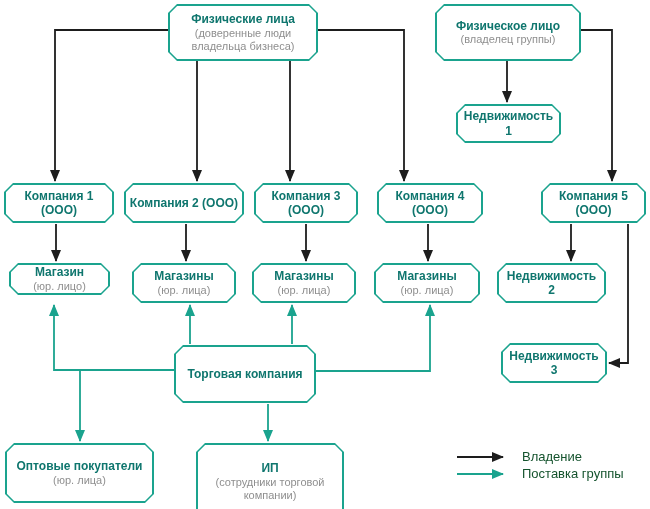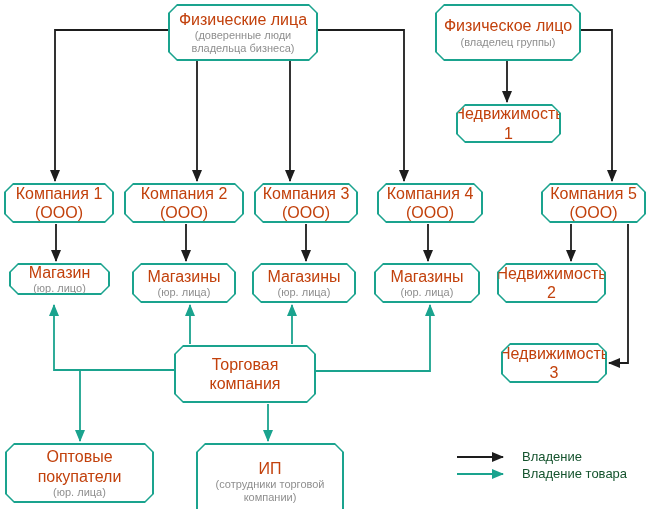--- a/index.html
+++ b/index.html
@@ -13,21 +13,21 @@
     clip-path:polygon(9px 0,calc(100% - 9px) 0,100% 9px,100% calc(100% - 9px),
       calc(100% - 9px) 100%,9px 100%,0 calc(100% - 9px),0 9px);
   }
   .node .inner{
     position:absolute;inset:1.6px;background:#ffffff;
     clip-path:polygon(8px 0,calc(100% - 8px) 0,100% 8px,100% calc(100% - 8px),
       calc(100% - 8px) 100%,8px 100%,0 calc(100% - 8px),0 8px);
     display:flex;flex-direction:column;justify-content:center;align-items:center;
     text-align:center;padding:2px 4px;box-sizing:border-box;
   }
-  .t{font-size:16px;font-weight:normal;color:#c2410c;line-height:1.2;}
+  .t{font-size:12px;font-weight:bold;color:#0f766e;line-height:1.2;}
   .s{font-size:11px;color:#8f8f8f;line-height:1.18;}
   .legend{position:absolute;left:455px;top:448px;}
   .legend-row{display:flex;align-items:center;height:17px;}
   .legend-label{font-size:13px;color:#14532d;margin-left:17px;white-space:nowrap;}
 </style>
 </head>
 <body>
 
 <div class="stage">
 
@@ -171,17 +171,17 @@
     <div class="legend-row">
       <svg width="50" height="12" viewBox="0 0 50 12">
         <path d="M2 6 H48" fill="none" stroke="#1d1d1d" stroke-width="1.8" marker-end="url(#ab)"></path>
       </svg>
       <span class="legend-label">Владение</span>
     </div>
     <div class="legend-row">
       <svg width="50" height="12" viewBox="0 0 50 12">
         <path d="M2 6 H48" fill="none" stroke="#1aa38e" stroke-width="1.8" marker-end="url(#at)"></path>
       </svg>
-      <span class="legend-label">Владение товара</span>
+      <span class="legend-label">Поставка группы</span>
     </div>
   </div>
 
 </div>
 
 </body></html>

